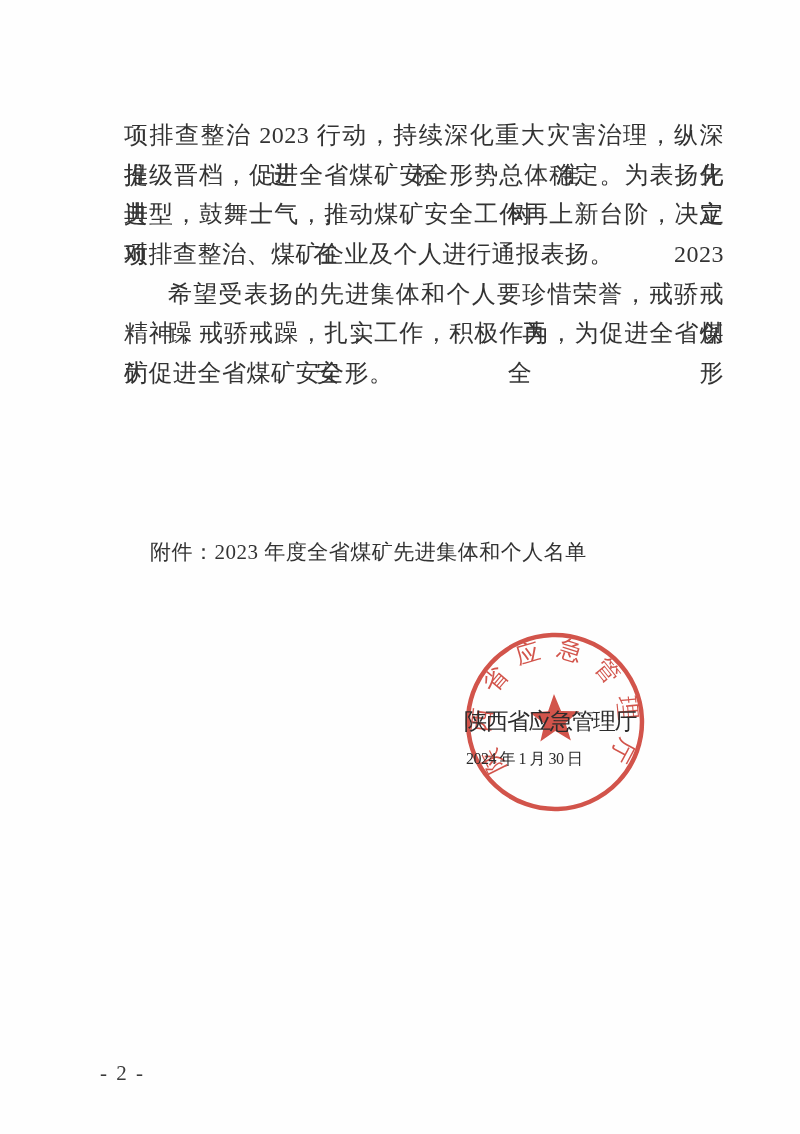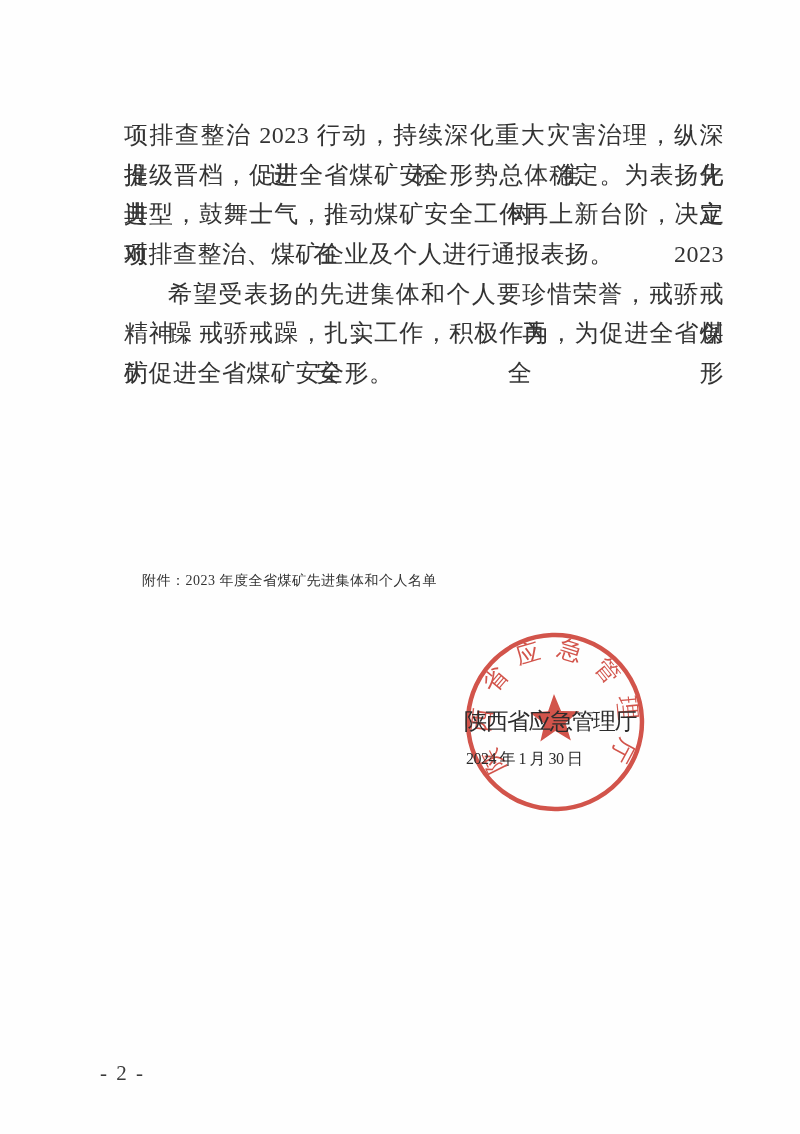--- a/index.html
+++ b/index.html
@@ -29,28 +29,27 @@
     line-height: 39.7px;
     letter-spacing: 0.5px;
   }
   .line.just {
     text-align: justify;
     text-align-last: justify;
   }
   .line.ind { padding-left: 44px; }
   .attachment {
     position: absolute;
-    left: 100px; top: 533px;
+    left: 108px; top: 533px;
     width: 600px;
     padding-left: 42px;
-    font-size: 14px;
+    font-size: 21px;
     line-height: 39.7px;
     letter-spacing: 0.5px;
     color: var(--text-color, #333333);
-    margin-top: 28px;
   }
   
   .seal {
     position: absolute;
     left: 462px; top: 630px;
     width: 186px; height: 186px;
     color: var(--seal-color, #cc3b31);
     opacity: 0.87;
     transform: rotate(-2deg);
   }

